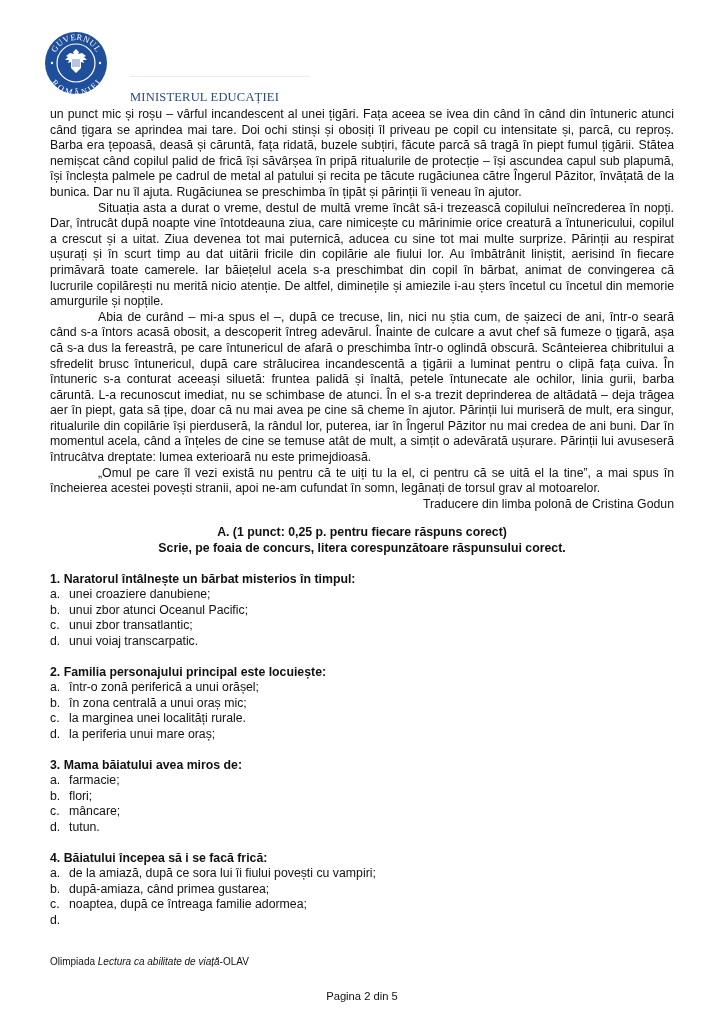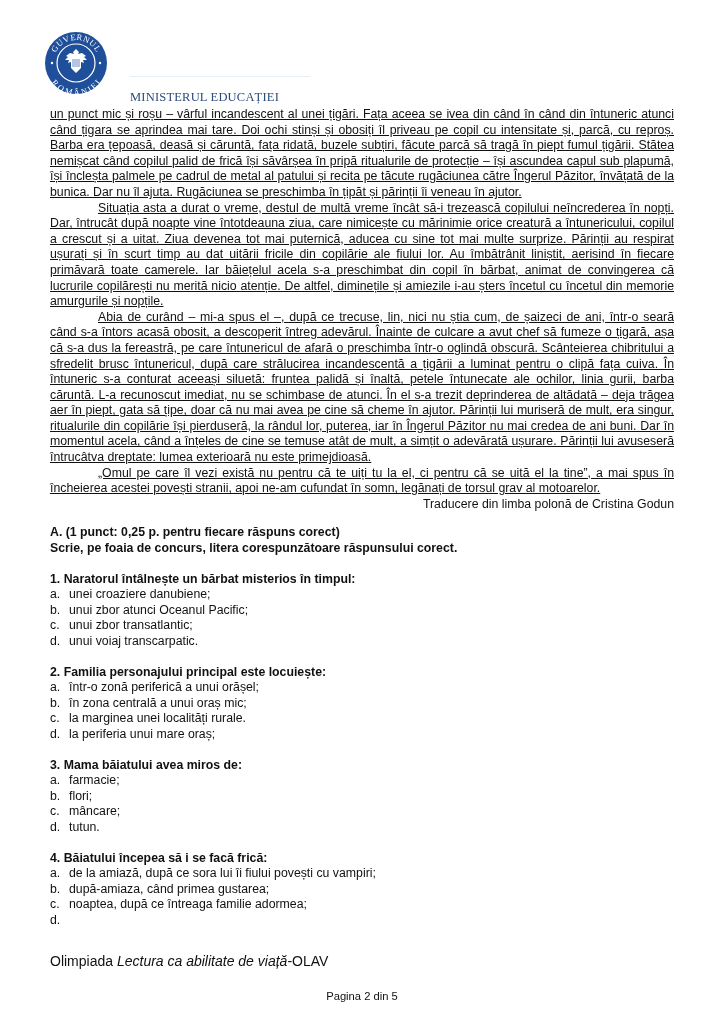--- a/index.html
+++ b/index.html
@@ -4,30 +4,30 @@
 <style>
   html, body { margin: 0; padding: 0; background: #ffffff; }
   body { width: 724px; height: 1024px; position: relative; overflow: hidden;
          font-family: "Liberation Sans", sans-serif; color: #111; }
   .header { position: absolute; left: 44px; top: 28px; height: 72px; width: 600px; }
   .logo { position: absolute; left: 0; top: 3px; width: 64px; height: 64px; }
   .ministry { position: absolute; left: 86px; top: 26px; font-family: "Liberation Serif", serif;
               font-size: 12.5px; color: #2a4b7c; letter-spacing: 0.2px; margin-top: 36px; }
   .ministry-rule { position: absolute; left: 86px; top: 48px; width: 180px; height: 1px; background: #e8eef5; }
   .content { position: absolute; left: 50px; top: 107px; width: 624px; font-size: 12.3px; line-height: 15.6px; }
-  .story p { margin: 0; text-align: justify; text-align-last: left; text-decoration: underline; }
+  .story p { margin: 0; text-align: justify; text-align-last: left; }
   .story p.indent { text-indent: 48px; }
   .credit { text-align: right; }
   .section { margin-top: 13px; }
-  .bold { font-weight: bold; }
+  .bold { font-weight: bold; text-align: center; }
   .q { margin-top: 15px; }
   .q-title { font-weight: bold; }
   .opt { display: flex; }
   .opt .letter { width: 19px; flex: none; }
-  .footer { position: absolute; left: 50px; top: 954px; font-size: 14px; line-height: 15px; }
+  .footer { position: absolute; left: 50px; top: 954px; font-size: 10px; line-height: 15px; }
   .footer em { font-style: italic; }
   .page-num { position: absolute; left: 0; right: 0; top: 990px; text-align: center; font-size: 11.2px; }
 </style>
 </head>
 <body>
 
 <div class="header">
   <svg class="logo" viewBox="0 0 64 64">
     <circle cx="32" cy="32" r="31" fill="#1f4f9a"></circle>
     <circle cx="32" cy="32" r="19" fill="none" stroke="#ffffff" stroke-width="1.2"></circle>

